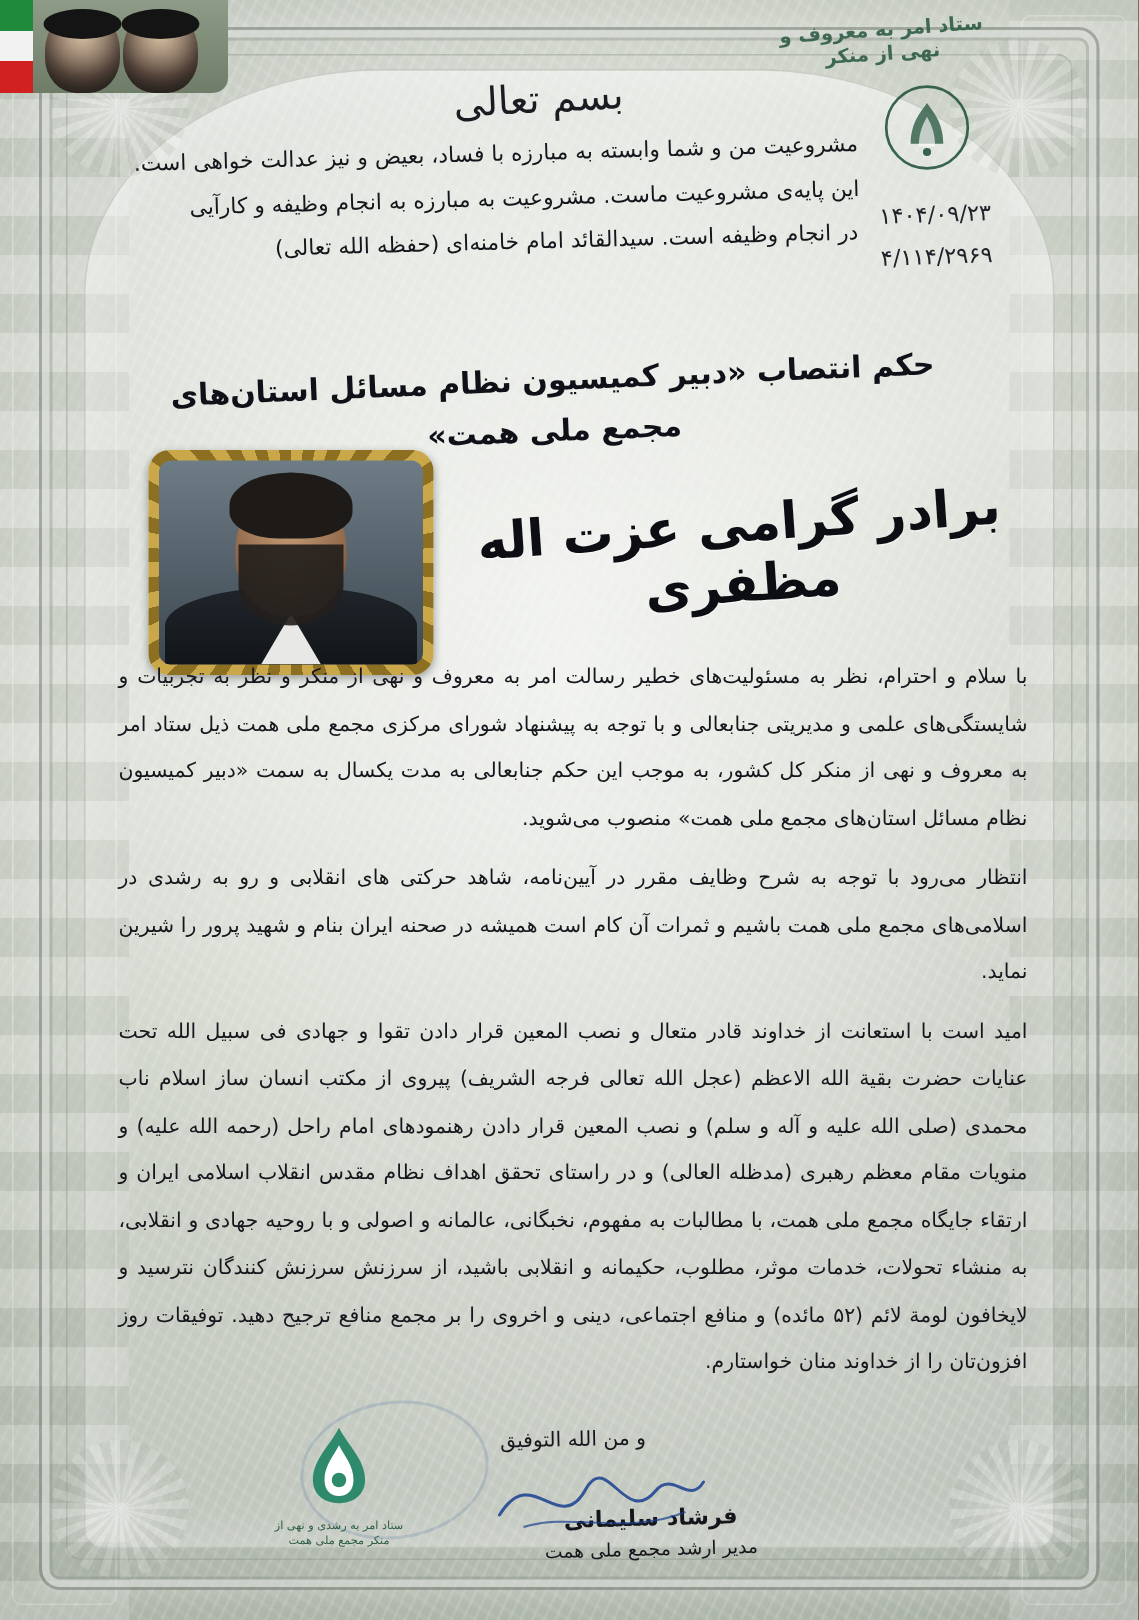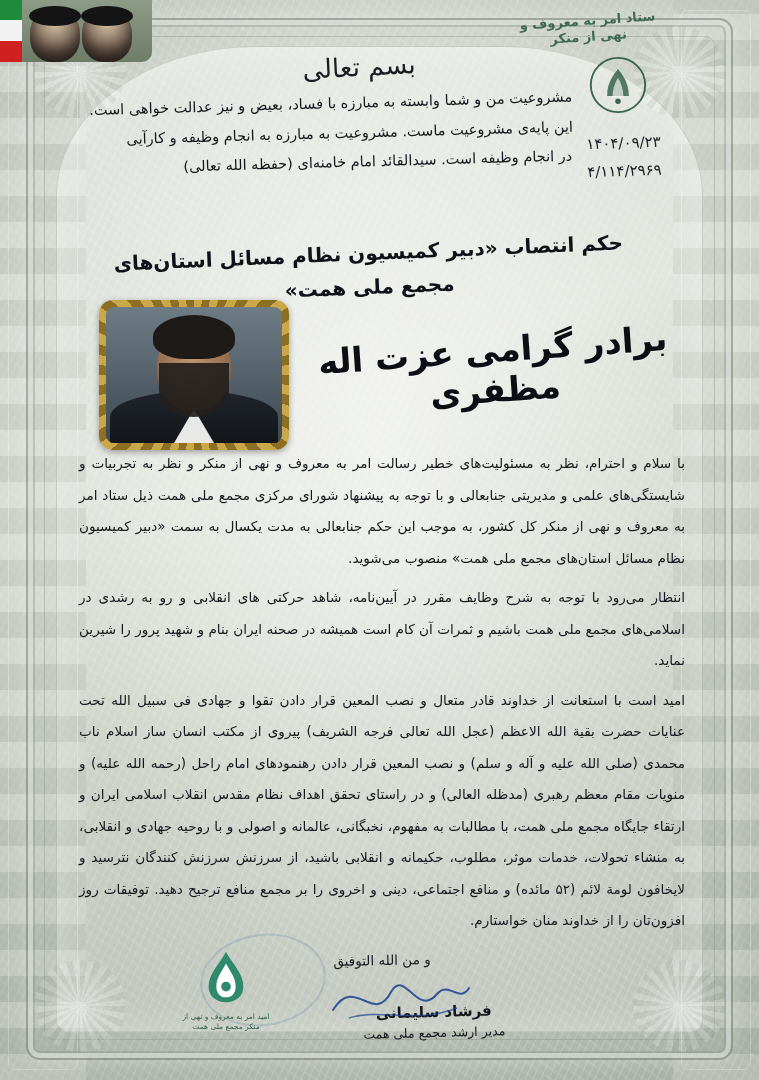--- a/index.html
+++ b/index.html
@@ -318,21 +318,21 @@
     font-weight: bold;
     color: #0d0d14;
     direction: rtl;
     transform: rotate(-4deg);
     text-shadow: 0 1px 0 rgba(255,255,255,0.5);
   }
 
   
   .body-text {
     position: absolute;
-    top: 448px;
+    top: 436px;
     right: 74px;
     width: 606px;
     direction: rtl;
     color: #16161d;
     font-size: 13.6px;
     line-height: 2.32;
     text-align: justify;
   }
   .body-text p {
     margin: 0 0 8px 0;
@@ -489,17 +489,17 @@
   </div>
 
   <div class="stamp"></div>
 
   <div class="footer-logo">
     <svg viewBox="0 0 64 60" aria-hidden="true">
       <path d="M32 4 C38 16, 50 26, 50 40 C50 50, 42 56, 32 56 C22 56, 14 50, 14 40 C14 26, 26 16, 32 4 Z" fill="#2f8a6d"></path>
       <path d="M32 16 C36 24, 42 30, 42 40 C42 47, 38 51, 32 51 C26 51, 22 47, 22 40 C22 30, 28 24, 32 16 Z" fill="#ffffff"></path>
       <circle cx="32" cy="40" r="5" fill="#2f8a6d"></circle>
     </svg>
-    <div class="cap">امید امر به معروف و نهی از منکر
+    <div class="cap">ستاد امر به رشدی و نهی از منکر
 مجمع ملی همت</div>
   </div>
 
 </div>
 
 </body></html>

